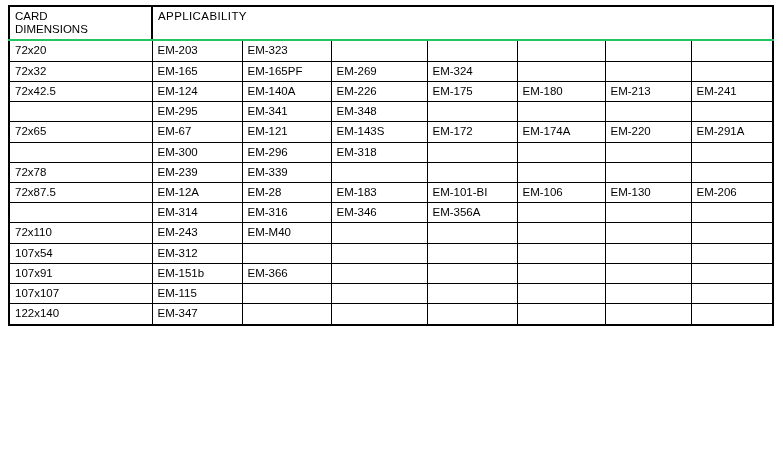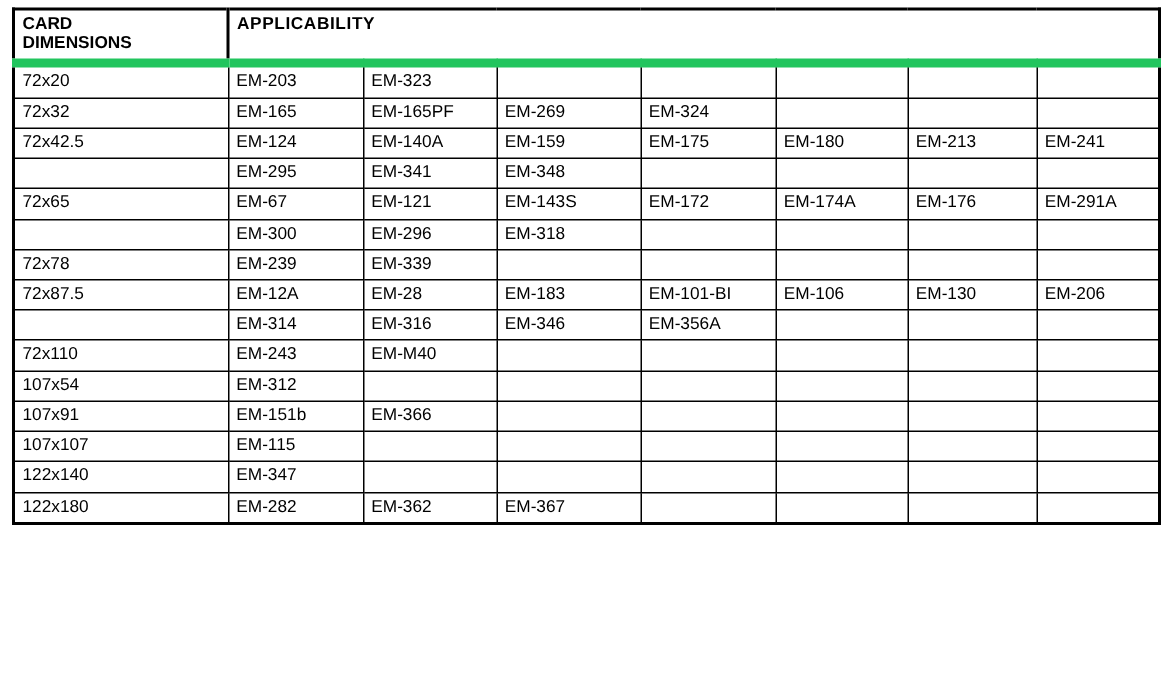--- a/index.html
+++ b/index.html
@@ -36,23 +36,23 @@
     padding: 3px 4px 3px 5px;
     vertical-align: top;
     text-align: left;
     font-weight: normal;
     height: 15px;
     box-sizing: border-box;
     overflow: hidden;
     white-space: nowrap;
   }
   table.card-table thead td {
-    font-weight: bold;
+    font-weight: normal;
     vertical-align: top;
-    border-bottom: 6px solid #22c55e;
+    border-bottom: 2px solid #22c55e;
   }
   td.dim-head {
     padding-top: 4px;
     line-height: 1.25;
   }
   td.applicability-head {
     text-align: center;
     vertical-align: middle;
     font-weight: bold;
     letter-spacing: 0.4px;
@@ -115,21 +115,21 @@
           <td class="code-cell">EM-269</td>
           <td class="code-cell">EM-324</td>
           <td class="code-cell"></td>
           <td class="code-cell"></td>
           <td class="code-cell"></td>
         </tr>
         <tr>
           <td class="dim-cell">72x42.5</td>
           <td class="code-cell">EM-124</td>
           <td class="code-cell">EM-140A</td>
-          <td class="code-cell">EM-159</td>
+          <td class="code-cell">EM-226</td>
           <td class="code-cell">EM-175</td>
           <td class="code-cell">EM-180</td>
           <td class="code-cell">EM-213</td>
           <td class="code-cell">EM-241</td>
         </tr>
         <tr>
           <td class="dim-cell"></td>
           <td class="code-cell">EM-295</td>
           <td class="code-cell">EM-341</td>
           <td class="code-cell">EM-348</td>
@@ -138,21 +138,21 @@
           <td class="code-cell"></td>
           <td class="code-cell"></td>
         </tr>
         <tr>
           <td class="dim-cell">72x65</td>
           <td class="code-cell">EM-67</td>
           <td class="code-cell">EM-121</td>
           <td class="code-cell">EM-143S</td>
           <td class="code-cell">EM-172</td>
           <td class="code-cell">EM-174A</td>
-          <td class="code-cell">EM-176</td>
+          <td class="code-cell">EM-220</td>
           <td class="code-cell">EM-291A</td>
         </tr>
         <tr>
           <td class="dim-cell"></td>
           <td class="code-cell">EM-300</td>
           <td class="code-cell">EM-296</td>
           <td class="code-cell">EM-318</td>
           <td class="code-cell"></td>
           <td class="code-cell"></td>
           <td class="code-cell"></td>
@@ -231,25 +231,15 @@
         <tr>
           <td class="dim-cell">122x140</td>
           <td class="code-cell">EM-347</td>
           <td class="code-cell"></td>
           <td class="code-cell"></td>
           <td class="code-cell"></td>
           <td class="code-cell"></td>
           <td class="code-cell"></td>
           <td class="code-cell"></td>
         </tr>
-        <tr>
-          <td class="dim-cell">122x180</td>
-          <td class="code-cell">EM-282</td>
-          <td class="code-cell">EM-362</td>
-          <td class="code-cell">EM-367</td>
-          <td class="code-cell"></td>
-          <td class="code-cell"></td>
-          <td class="code-cell"></td>
-          <td class="code-cell"></td>
-        </tr>
       </tbody>
   </table>
 </div>
 
 </body></html>

